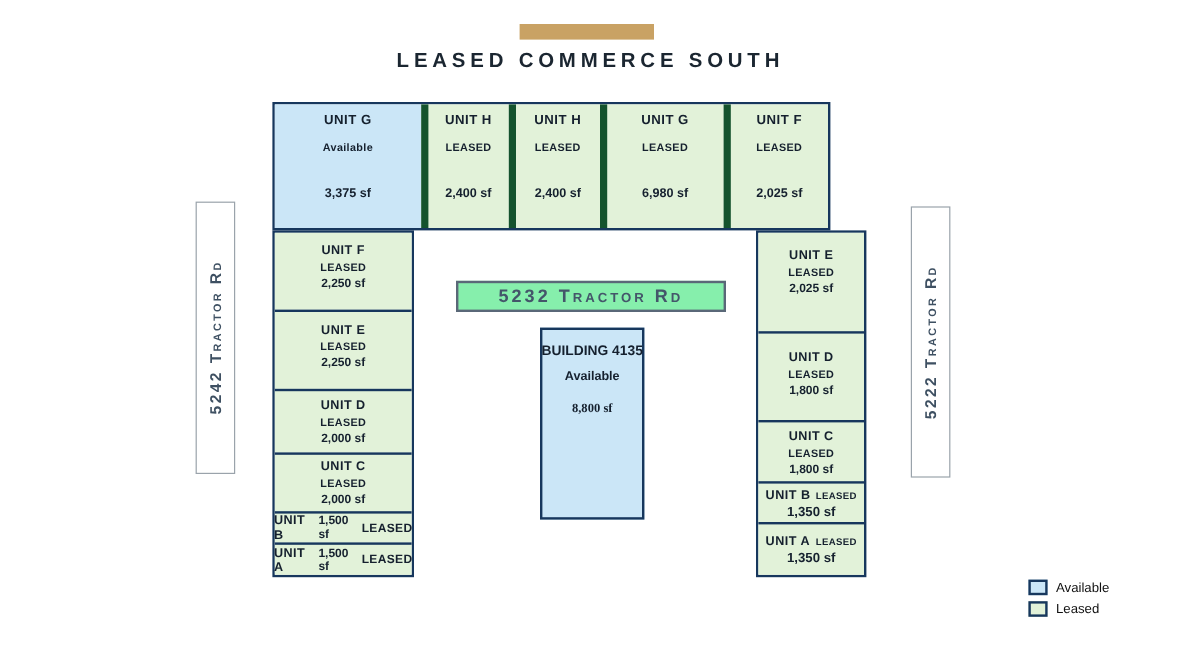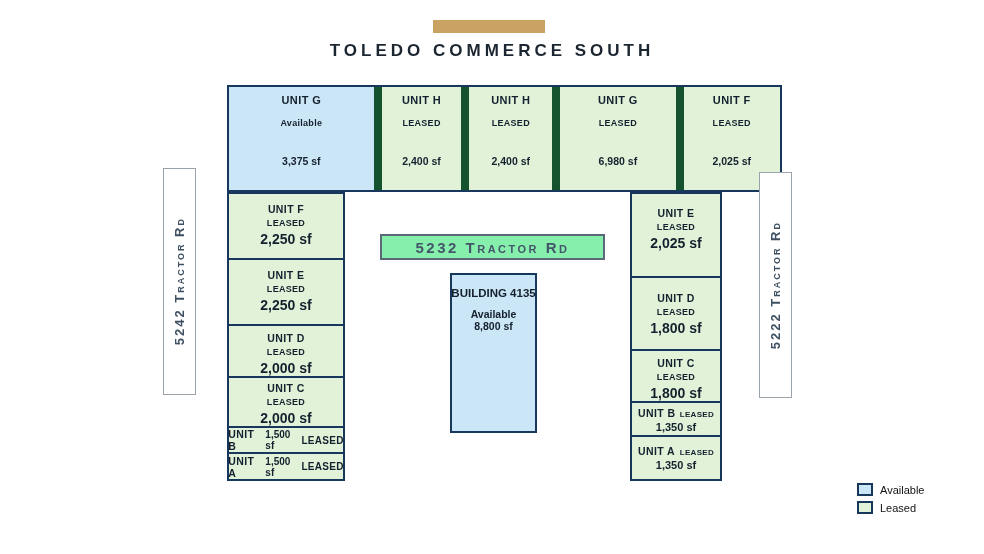--- a/index.html
+++ b/index.html
@@ -10,39 +10,39 @@
   .accent-bar{position:absolute;left:433px;top:20px;width:112px;height:13px;background:#c9a264;}
   .page-title{position:absolute;left:0;right:0;top:41px;text-align:center;
     font-size:17px;font-weight:bold;letter-spacing:4px;color:#1b2631;}
 
   
   .navy{border:2px solid #17375d;box-sizing:border-box;}
   .avail{background:#cbe6f7;}
   .leased{background:#e2f2d9;}
 
   
-  .top-row{position:absolute;left:227px;top:85px;width:555px;height:107px;display:flex;}
-  .top-row .cell{display:flex;flex-direction:column;align-items:center;border-left:8px solid #14532d;box-sizing:border-box;}
+  .top-row{position:absolute;left:227px;top:85px;width:465px;height:107px;display:flex;}
+  .top-row .cell{display:flex;flex-direction:column;align-items:center;border-left:6px solid #14532d;box-sizing:border-box;}
   .top-row .cell:first-child{border-left:none;}
   .unit-name{font-size:11px;font-weight:bold;letter-spacing:.4px;}
   .unit-status{font-size:9px;font-weight:bold;letter-spacing:.3px;}
   .unit-size{font-size:10.5px;font-weight:bold;}
   .top-row .unit-name{margin-top:7px;}
   .top-row .unit-status{margin-top:12px;}
   .top-row .unit-size{margin-top:27px;}
 
   
   .side-col{position:absolute;display:flex;flex-direction:column;}
   .left-col{left:227px;top:192px;width:118px;height:289px;}
   .right-col{left:630px;top:192px;width:92px;height:289px;}
   .side-col .cell{border-top:2px solid #17375d;box-sizing:border-box;display:flex;flex-direction:column;align-items:center;}
   .side-col .cell:first-child{border-top:none;}
   .stacked .unit-name{font-size:10.5px;}
   .stacked .unit-status{margin-top:3px;}
-  .stacked .unit-size{margin-top:3px;font-size:14px;}
+  .stacked .unit-size{margin-top:3px;font-size:10px;}
   .pt8{padding-top:9px;} .pt6{padding-top:6px;} .pt14{padding-top:13px;} .pt15{padding-top:14px;} .pt4{padding-top:4px;}
 
   
   .inline-cell{flex-direction:row !important;justify-content:center;align-items:center !important;gap:11px;}
   .inline-cell .unit-name{font-size:10.5px;}
   .inline-cell .unit-size{font-size:10px;margin:0;}
   .inline-cell .unit-status{font-size:10px;margin:0;}
 
   
   .compact-cell{align-items:stretch !important;padding:4px 6px 0 6px;}
@@ -60,40 +60,40 @@
   .road-right{left:759px;top:172px;height:226px;}
   .road-center{position:absolute;left:380px;top:234px;width:225px;height:26px;background:#86efac;
     border:2px solid #5a6878;box-sizing:border-box;display:flex;align-items:center;justify-content:center;
     font-size:15px;font-weight:bold;font-variant:small-caps;letter-spacing:2.5px;color:#44566a;}
 
   
   .building{position:absolute;left:450px;top:273px;width:87px;height:160px;
     display:flex;flex-direction:column;align-items:center;}
   .building .b-name{font-size:11.5px;font-weight:bold;margin-top:12px;white-space:nowrap;}
   .building .b-status{font-size:10.5px;font-weight:bold;margin-top:9px;}
-  .building .b-size{font-size:10.5px;font-weight:bold;}
+  .building .b-size{font-size:10.5px;font-weight:bold;margin-top:15px;font-family:Liberation Serif, serif;}
 
   
   .banner{position:absolute;left:320px;top:502px;width:344px;height:26px;background:#ffffff;
     border:2px solid #2b3e50;box-sizing:border-box;display:flex;align-items:center;justify-content:center;
     font-size:14px;font-weight:bold;color:#1f3b57;white-space:nowrap;}
 
   
   .legend{position:absolute;left:857px;top:482px;display:flex;flex-direction:column;gap:3px;}
   .legend-row{display:flex;align-items:center;gap:7px;height:15px;}
   .legend-swatch{width:16px;height:13px;border:2px solid #17375d;box-sizing:border-box;}
   .legend-label{font-size:11px;color:#111111;}
 </style>
 </head>
 <body>
 
 <div id="stage">
 
   <div class="accent-bar"></div>
-  <div class="page-title">TOLEDO COMMERCE SOUTH</div>
+  <div class="page-title">LEASED COMMERCE SOUTH</div>
 
   <div class="top-row navy">
     <div class="cell avail" style="flex:138 0 0;">
       <div class="unit-name">UNIT G</div>
       <div class="unit-status">Available</div>
       <div class="unit-size">3,375 sf</div>
     </div>
     <div class="cell leased" style="flex:76 0 0;">
       <div class="unit-name">UNIT H</div>
       <div class="unit-status">LEASED</div>

